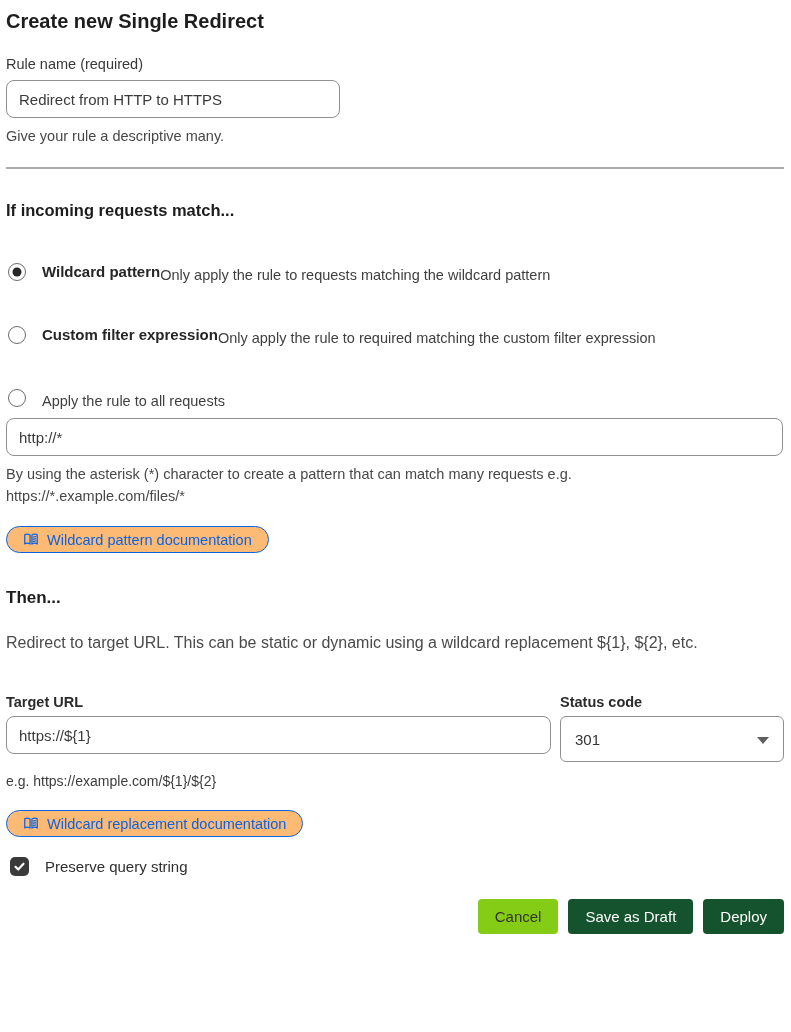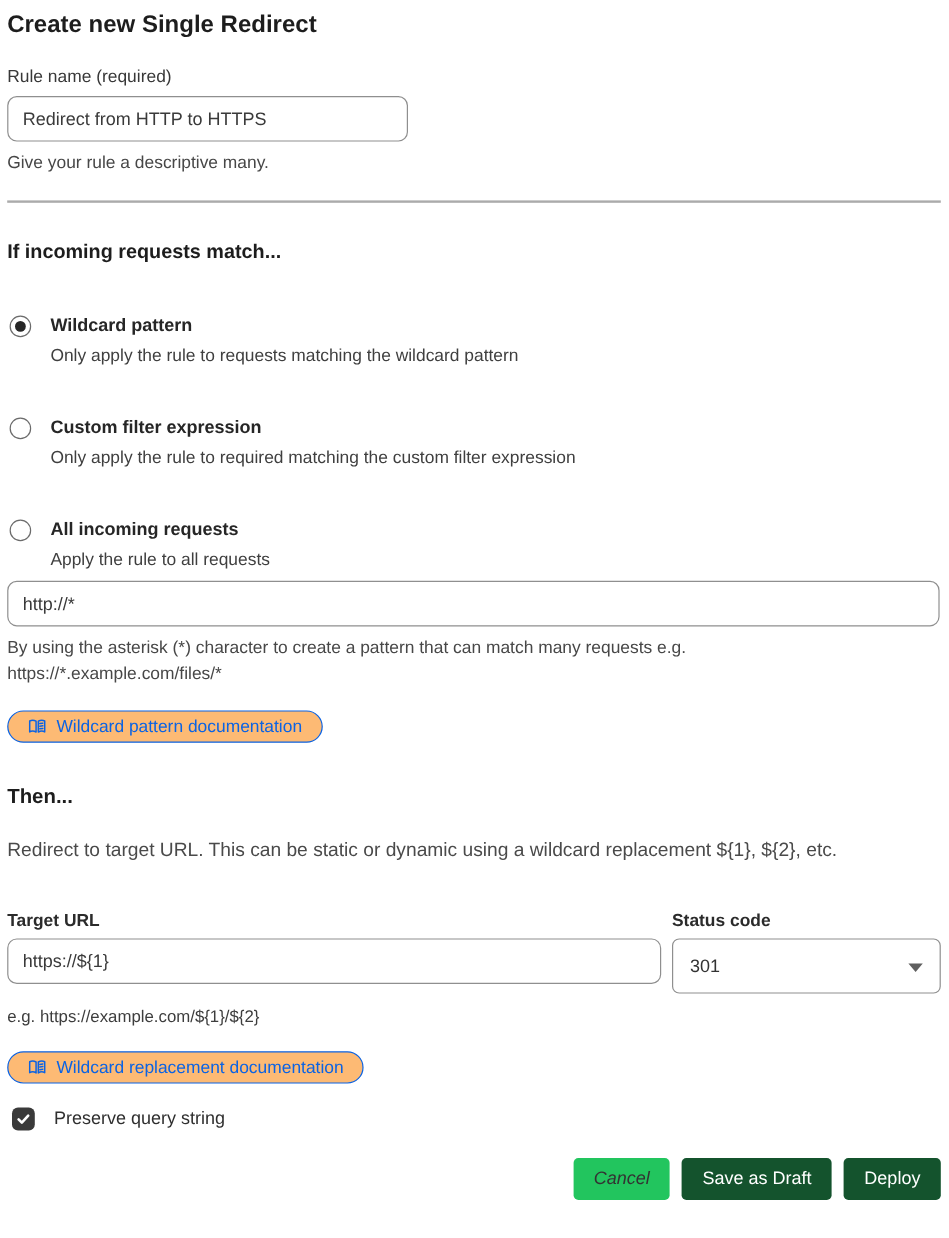--- a/index.html
+++ b/index.html
@@ -86,21 +86,21 @@
   }
   .radio-circle.checked::after {
     content: "";
     position: absolute;
     left: 50%; top: 50%;
     width: 9px; height: 9px;
     transform: translate(-50%, -50%);
     border-radius: 50%;
     background: #262626;
   }
-  .radio-texts { display: flex; flex-direction: column; }
+  .radio-texts { display: flex; flex-direction: row; }
   .radio-label {
     font-size: 15px;
     line-height: 22px;
     font-weight: 700;
     color: #262626;
   }
   .radio-desc {
     margin-top: 3px;
     font-size: 14.5px;
     line-height: 22px;
@@ -201,21 +201,21 @@
   }
   .btn {
     height: 35px;
     border: none;
     border-radius: 4px;
     font-family: "Liberation Sans", sans-serif;
     font-size: 15px;
     padding: 0 17px;
     cursor: pointer;
   }
-  .btn-cancel { background: #22c55e; color: #333333; font-style: italic; }
+  .btn-cancel { background: #84cc16; color: #333333; }
   .btn-primary { background: #14532d; color: #ffffff; }
 </style>
 </head>
 <body>
 
 <div class="container">
 
   <h1 class="page-title">Create new Single Redirect</h1>
 
   <div class="field-label">Rule name (required)</div>
@@ -237,21 +237,20 @@
     <div class="radio-option">
       <span class="radio-circle"></span>
       <span class="radio-texts">
         <span class="radio-label">Custom filter expression</span>
         <span class="radio-desc">Only apply the rule to required matching the custom filter expression</span>
       </span>
     </div>
     <div class="radio-option">
       <span class="radio-circle"></span>
       <span class="radio-texts">
-        <span class="radio-label">All incoming requests</span>
         <span class="radio-desc">Apply the rule to all requests</span>
       </span>
     </div>
   </div>
 
   <input class="text-input full-width-input" type="text" value="http://*" style="">
   <div class="help-text">
     <span>By using the asterisk (*) character to create a pattern that can match many requests e.g.</span><br>
     <span>https://*.example.com/files/*</span>
   </div>

